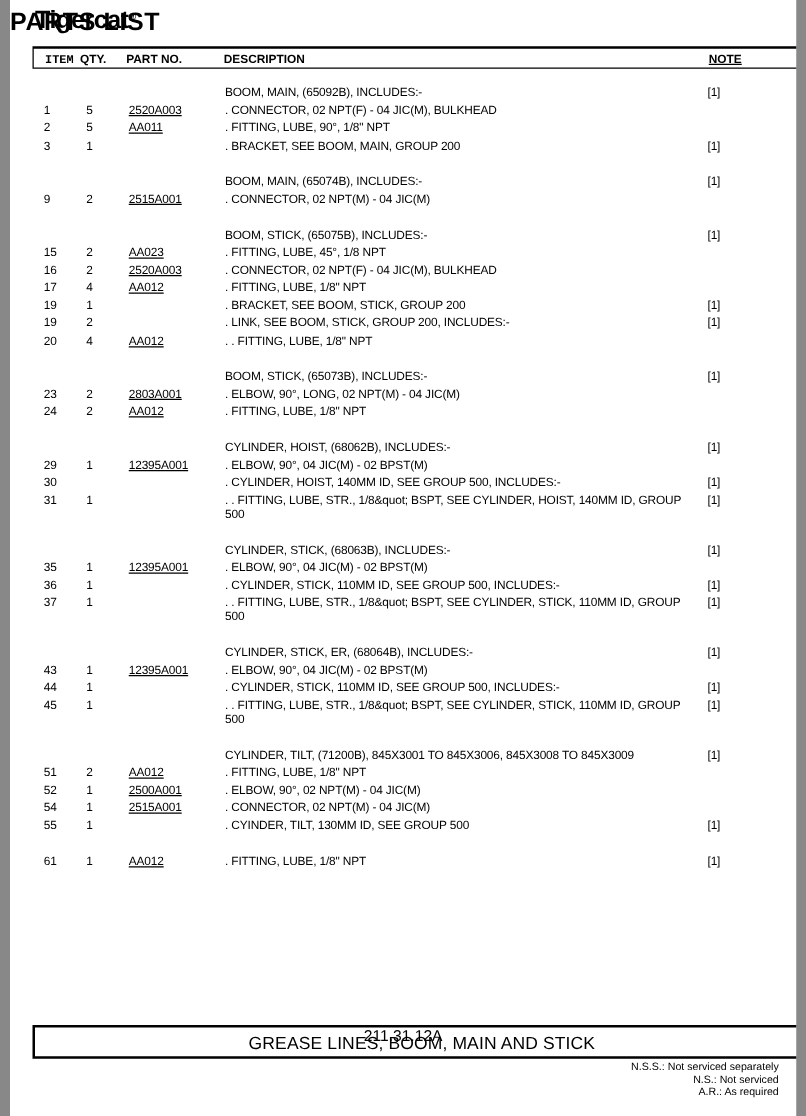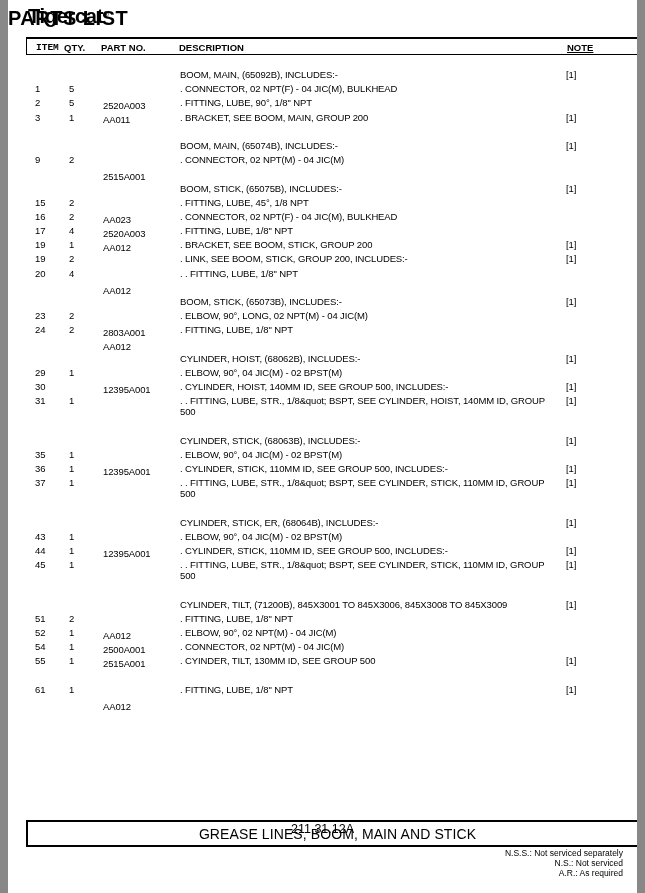--- a/index.html
+++ b/index.html
@@ -41,21 +41,21 @@
   
   .tbody { position:absolute; top:51.6px; left:0; width:645px; }
   .row {
     position:relative;
     margin-bottom:3.2px;
     font-size:9.5px; line-height:11px; letter-spacing:-0.12px;
   }
   .row.heading { margin-top:17.4px; }
   .c-item { position:absolute; left:27px; top:0; width:28px; white-space:nowrap; }
   .c-qty  { position:absolute; left:61px; top:0; width:28px; white-space:nowrap; }
-  .c-part { position:absolute; left:95px; top:17px; width:74px; white-space:nowrap; }
+  .c-part { position:absolute; left:95px; top:0; width:74px; white-space:nowrap;text-decoration:underline; }
   .c-desc { display:block; margin-left:172px; width:380px; white-space:pre-wrap; min-height:11px; }
   .c-note { position:absolute; left:558px; top:0; white-space:nowrap; }
   
   .footer-box {
     position:absolute; left:18px; top:820px; width:614px; height:27px;
     border:2px solid #000;
     display:flex; align-items:center;
     padding-left:9px;
     font-size:14px; letter-spacing:0.1px;justify-content:center;
   }

